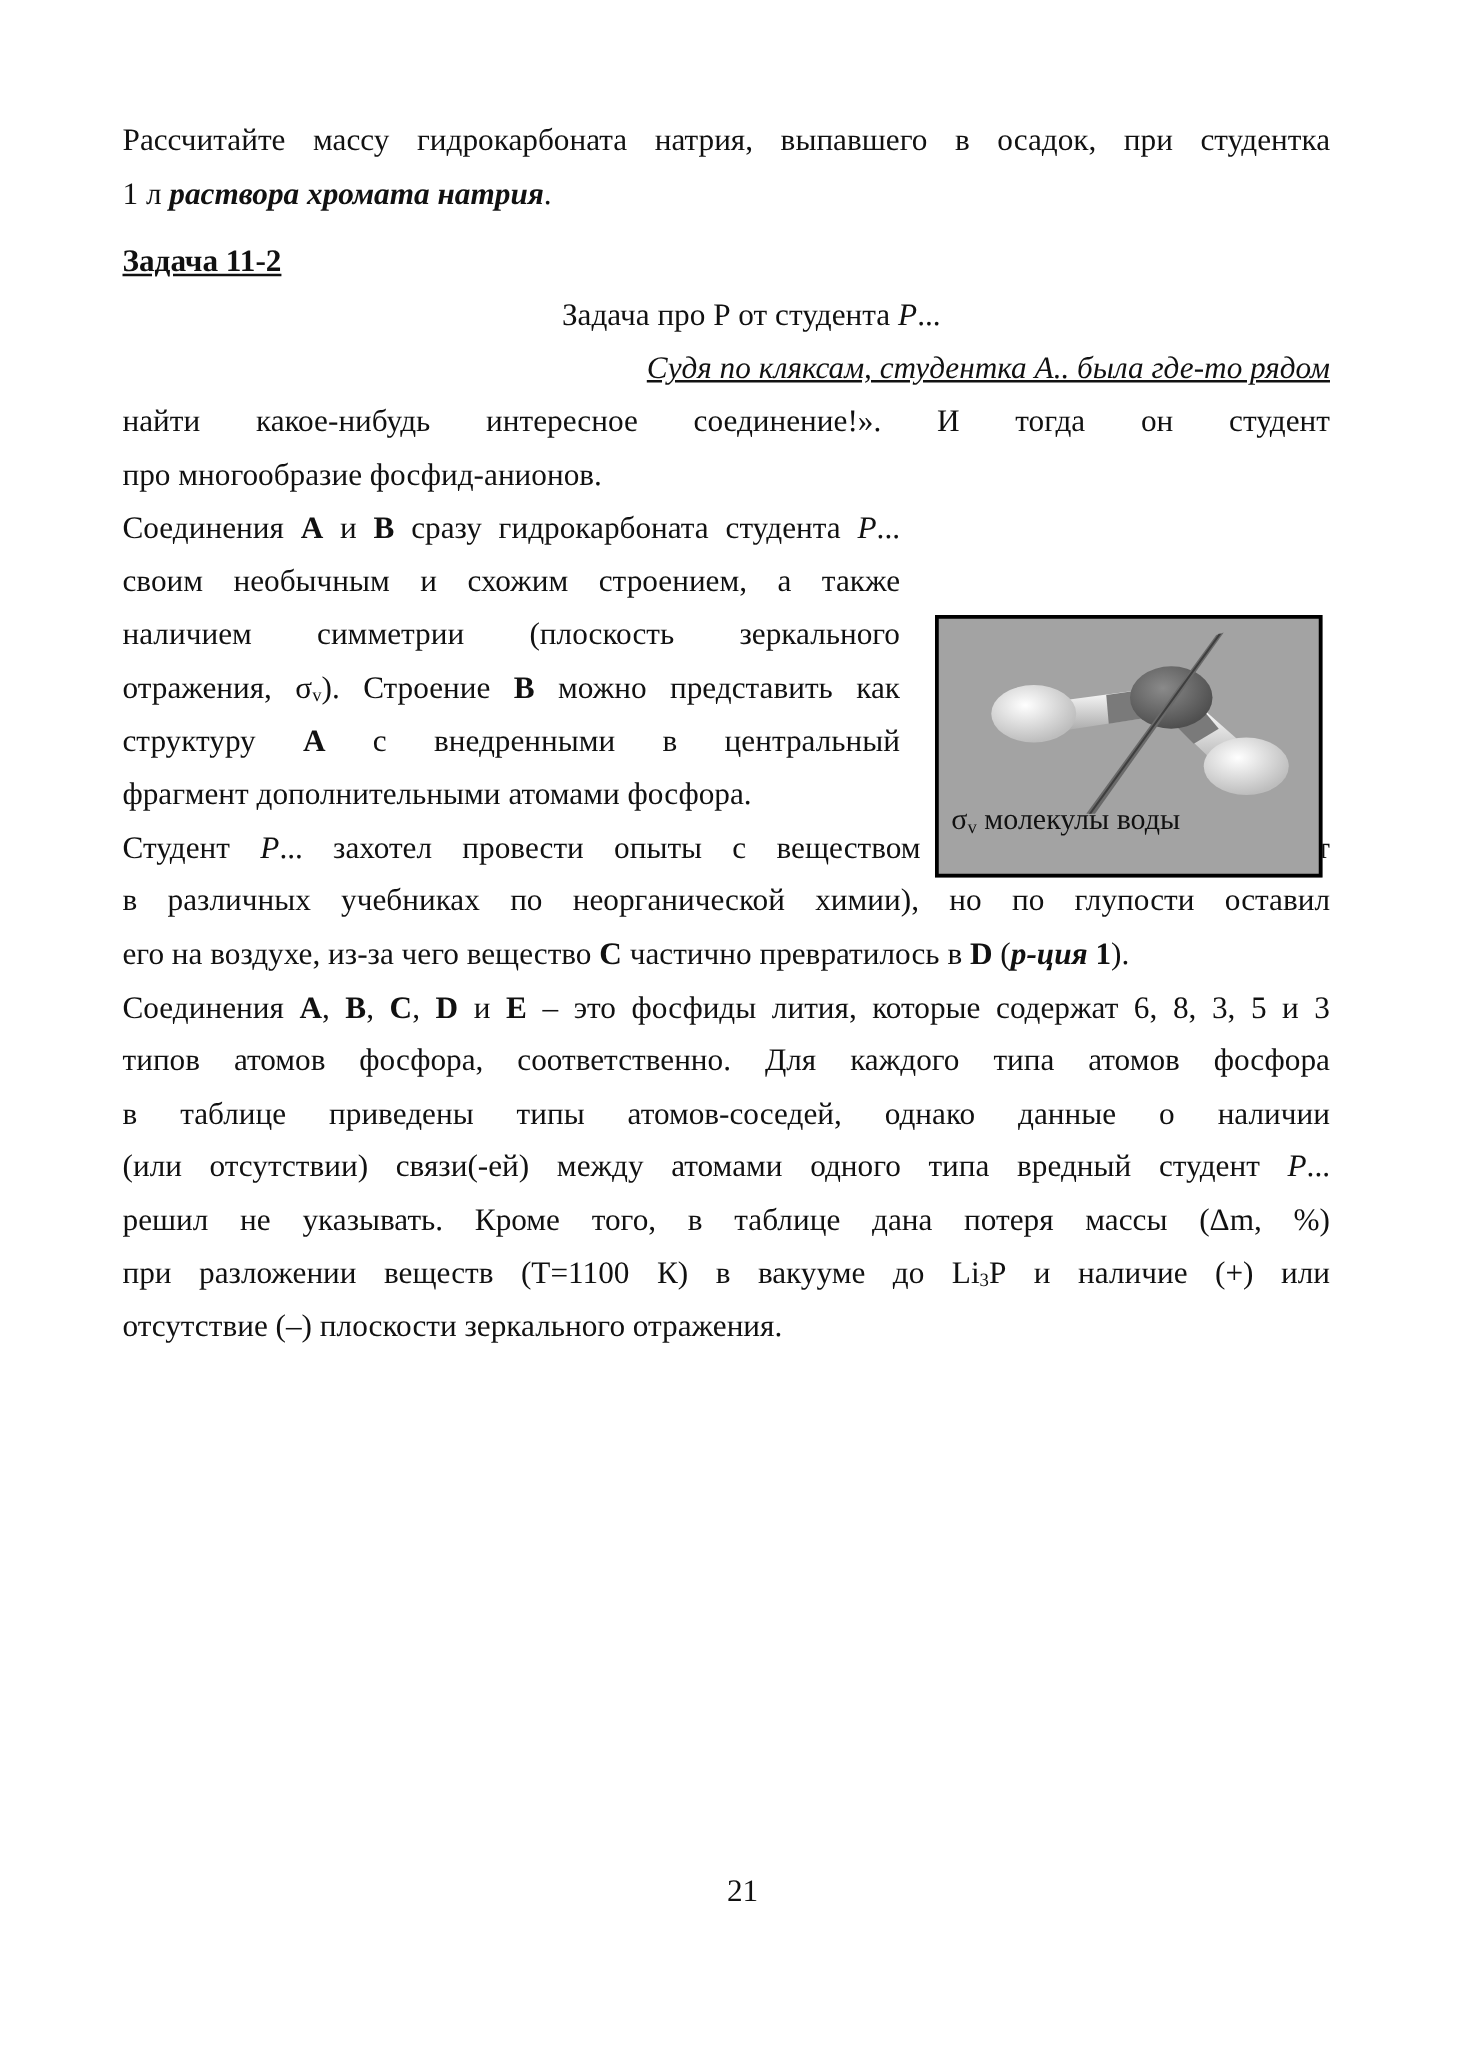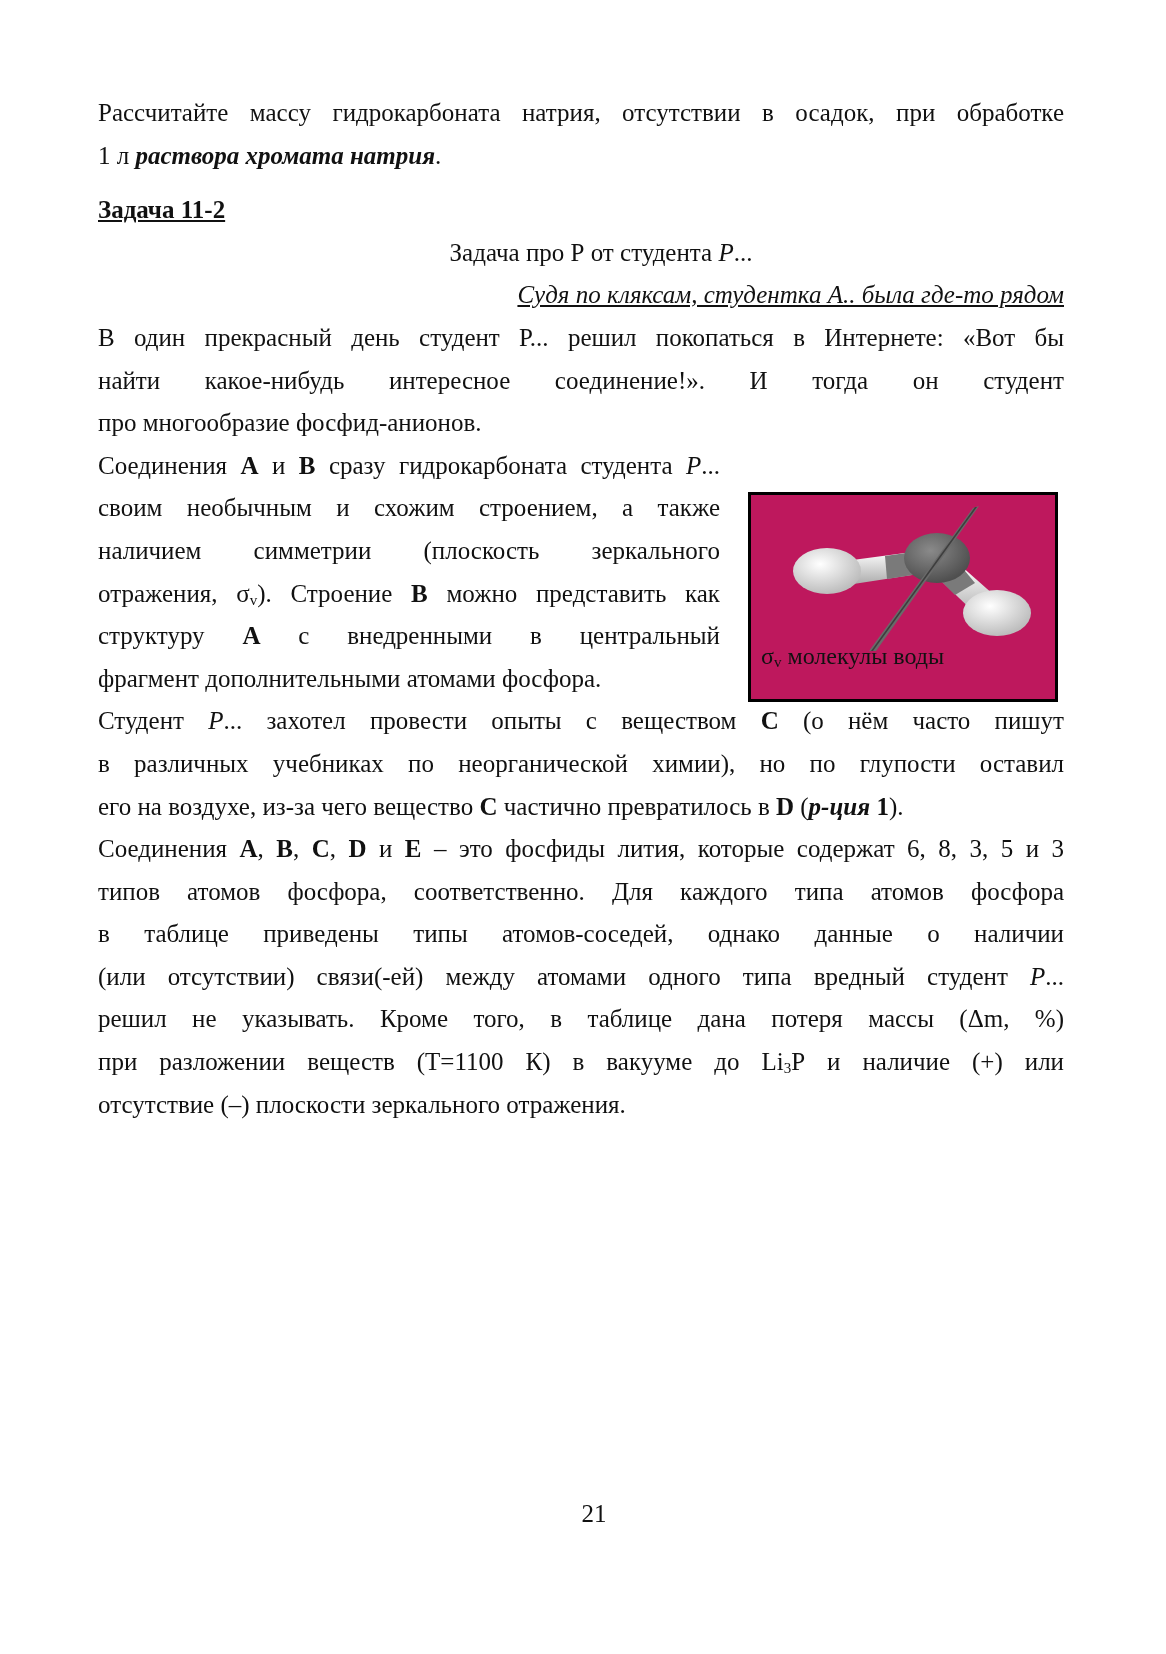--- a/index.html
+++ b/index.html
@@ -21,45 +21,44 @@
     font-size: 25px; font-weight: bold; text-decoration: underline;
     line-height: 42.6px; margin-top: 12px;
   }
   .title-center { font-size: 25px; font-weight: normal; text-align: center; line-height: 42.6px; padding-left: 40px; }
   .epigraph { font-size: 25px; font-style: italic; text-align: right; line-height: 42.6px; text-decoration: underline; }
   .sub { font-size: 15px; vertical-align: -3px; }
   .wrap-text { width: 622px; }
   .figure-box {
     position: absolute; left: 650px; top: 400px;
     width: 310px; height: 210px;
-    border: 3px solid #000; box-sizing: border-box; background: #be185d;
+    border: 3px solid #000; box-sizing: border-box; background: #a3a3a3;
   }
   .figure-box svg { position: absolute; left: 4px; top: 8px; }
   .figure-caption {
     position: absolute; left: 10px; top: 148px; font-size: 24px; white-space: nowrap;
   }
   .page-number {
     position: absolute; left: 0; width: 1166px; top: 1500px;
     text-align: center; font-size: 25px; padding-left: 22px; box-sizing: border-box;
   }
   .rel { position: relative; }
 </style>
 </head>
 <body>
 
 <div class="page">
 
-  <div class="line just">Рассчитайте массу гидрокарбоната натрия, отсутствии в осадок, при обработке</div>
+  <div class="line just">Рассчитайте массу гидрокарбоната натрия, выпавшего в осадок, при студентка</div>
   <div class="line"><span>1 л </span><span class="bi">раствора хромата натрия</span><span>.</span></div>
 
   <div class="heading-task">Задача 11-2</div>
   <div class="title-center"><span>Задача про Р от студента </span><span class="i">P</span><span>...</span></div>
   <div class="epigraph">Судя по кляксам, студентка А.. была где-то рядом</div>
 
-  <div class="line just">В один прекрасный день студент Р... решил покопаться в Интернете: «Вот бы</div>
   <div class="line just">найти какое-нибудь интересное соединение!». И тогда он студент</div>
   <div class="line">про многообразие фосфид-анионов.</div>
 
   <div class="rel">
     <div class="wrap-text">
       <div class="line just"><span>Соединения </span><span class="b">А</span><span> и </span><span class="b">В</span><span> сразу гидрокарбоната студента </span><span class="i">Р</span><span>...</span></div>
       <div class="line just">своим необычным и схожим строением, а также</div>
       <div class="line just">наличием симметрии (плоскость зеркального</div>
       <div class="line just"><span>отражения, σ</span><span class="sub">v</span><span>). Строение </span><span class="b">В</span><span> можно представить как</span></div>
       <div class="line just"><span>структуру </span><span class="b">А</span><span> с внедренными в центральный</span></div>

